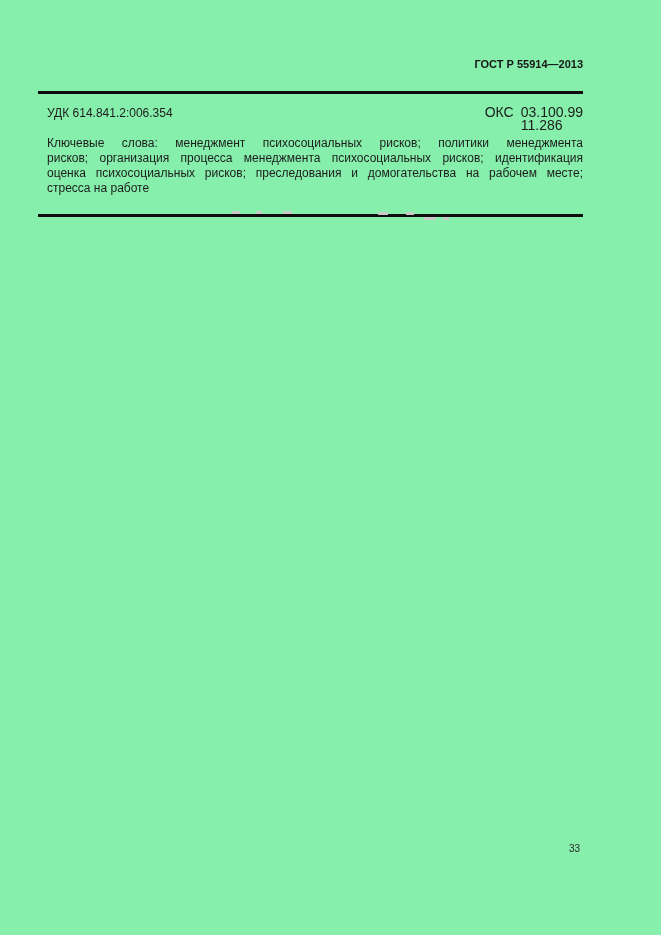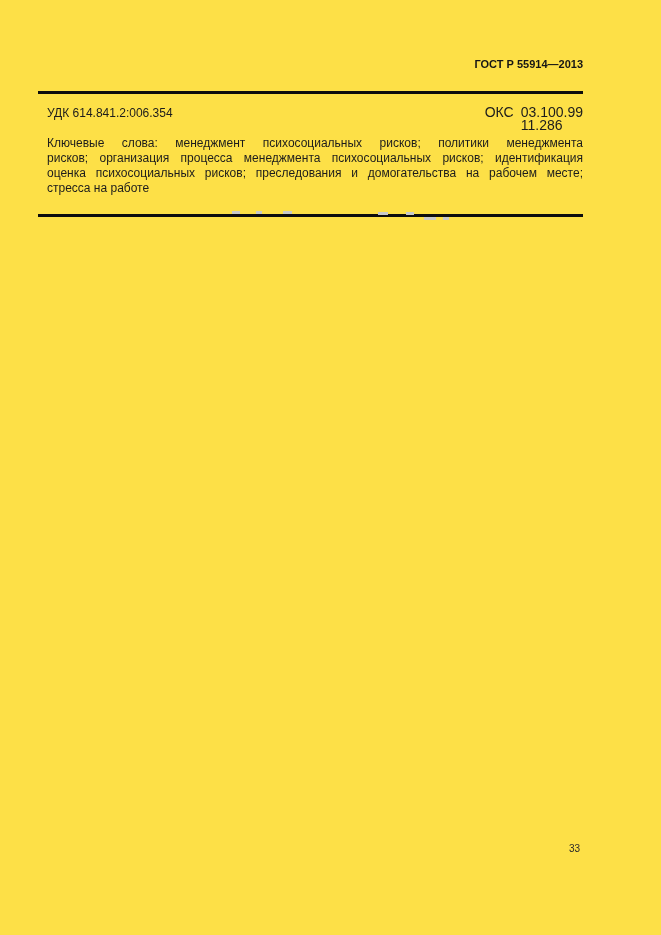--- a/index.html
+++ b/index.html
@@ -3,21 +3,21 @@
 <meta charset="utf-8">
 <style>
   * { margin: 0; padding: 0; box-sizing: border-box; }
   html, body { background: #ffffff; }
   body { font-family: "Liberation Sans", sans-serif; color: #1c1c1c; }
 
   .page {
     position: relative;
     width: 661px;
     height: 935px;
-    background: #fde047;
+    background: #86efac;
     overflow: hidden;
   }
 
   .doc-code {
     position: absolute;
     top: 58px;
     right: 78px;
     font-size: 11px;
     font-weight: bold;
     color: #151515;

